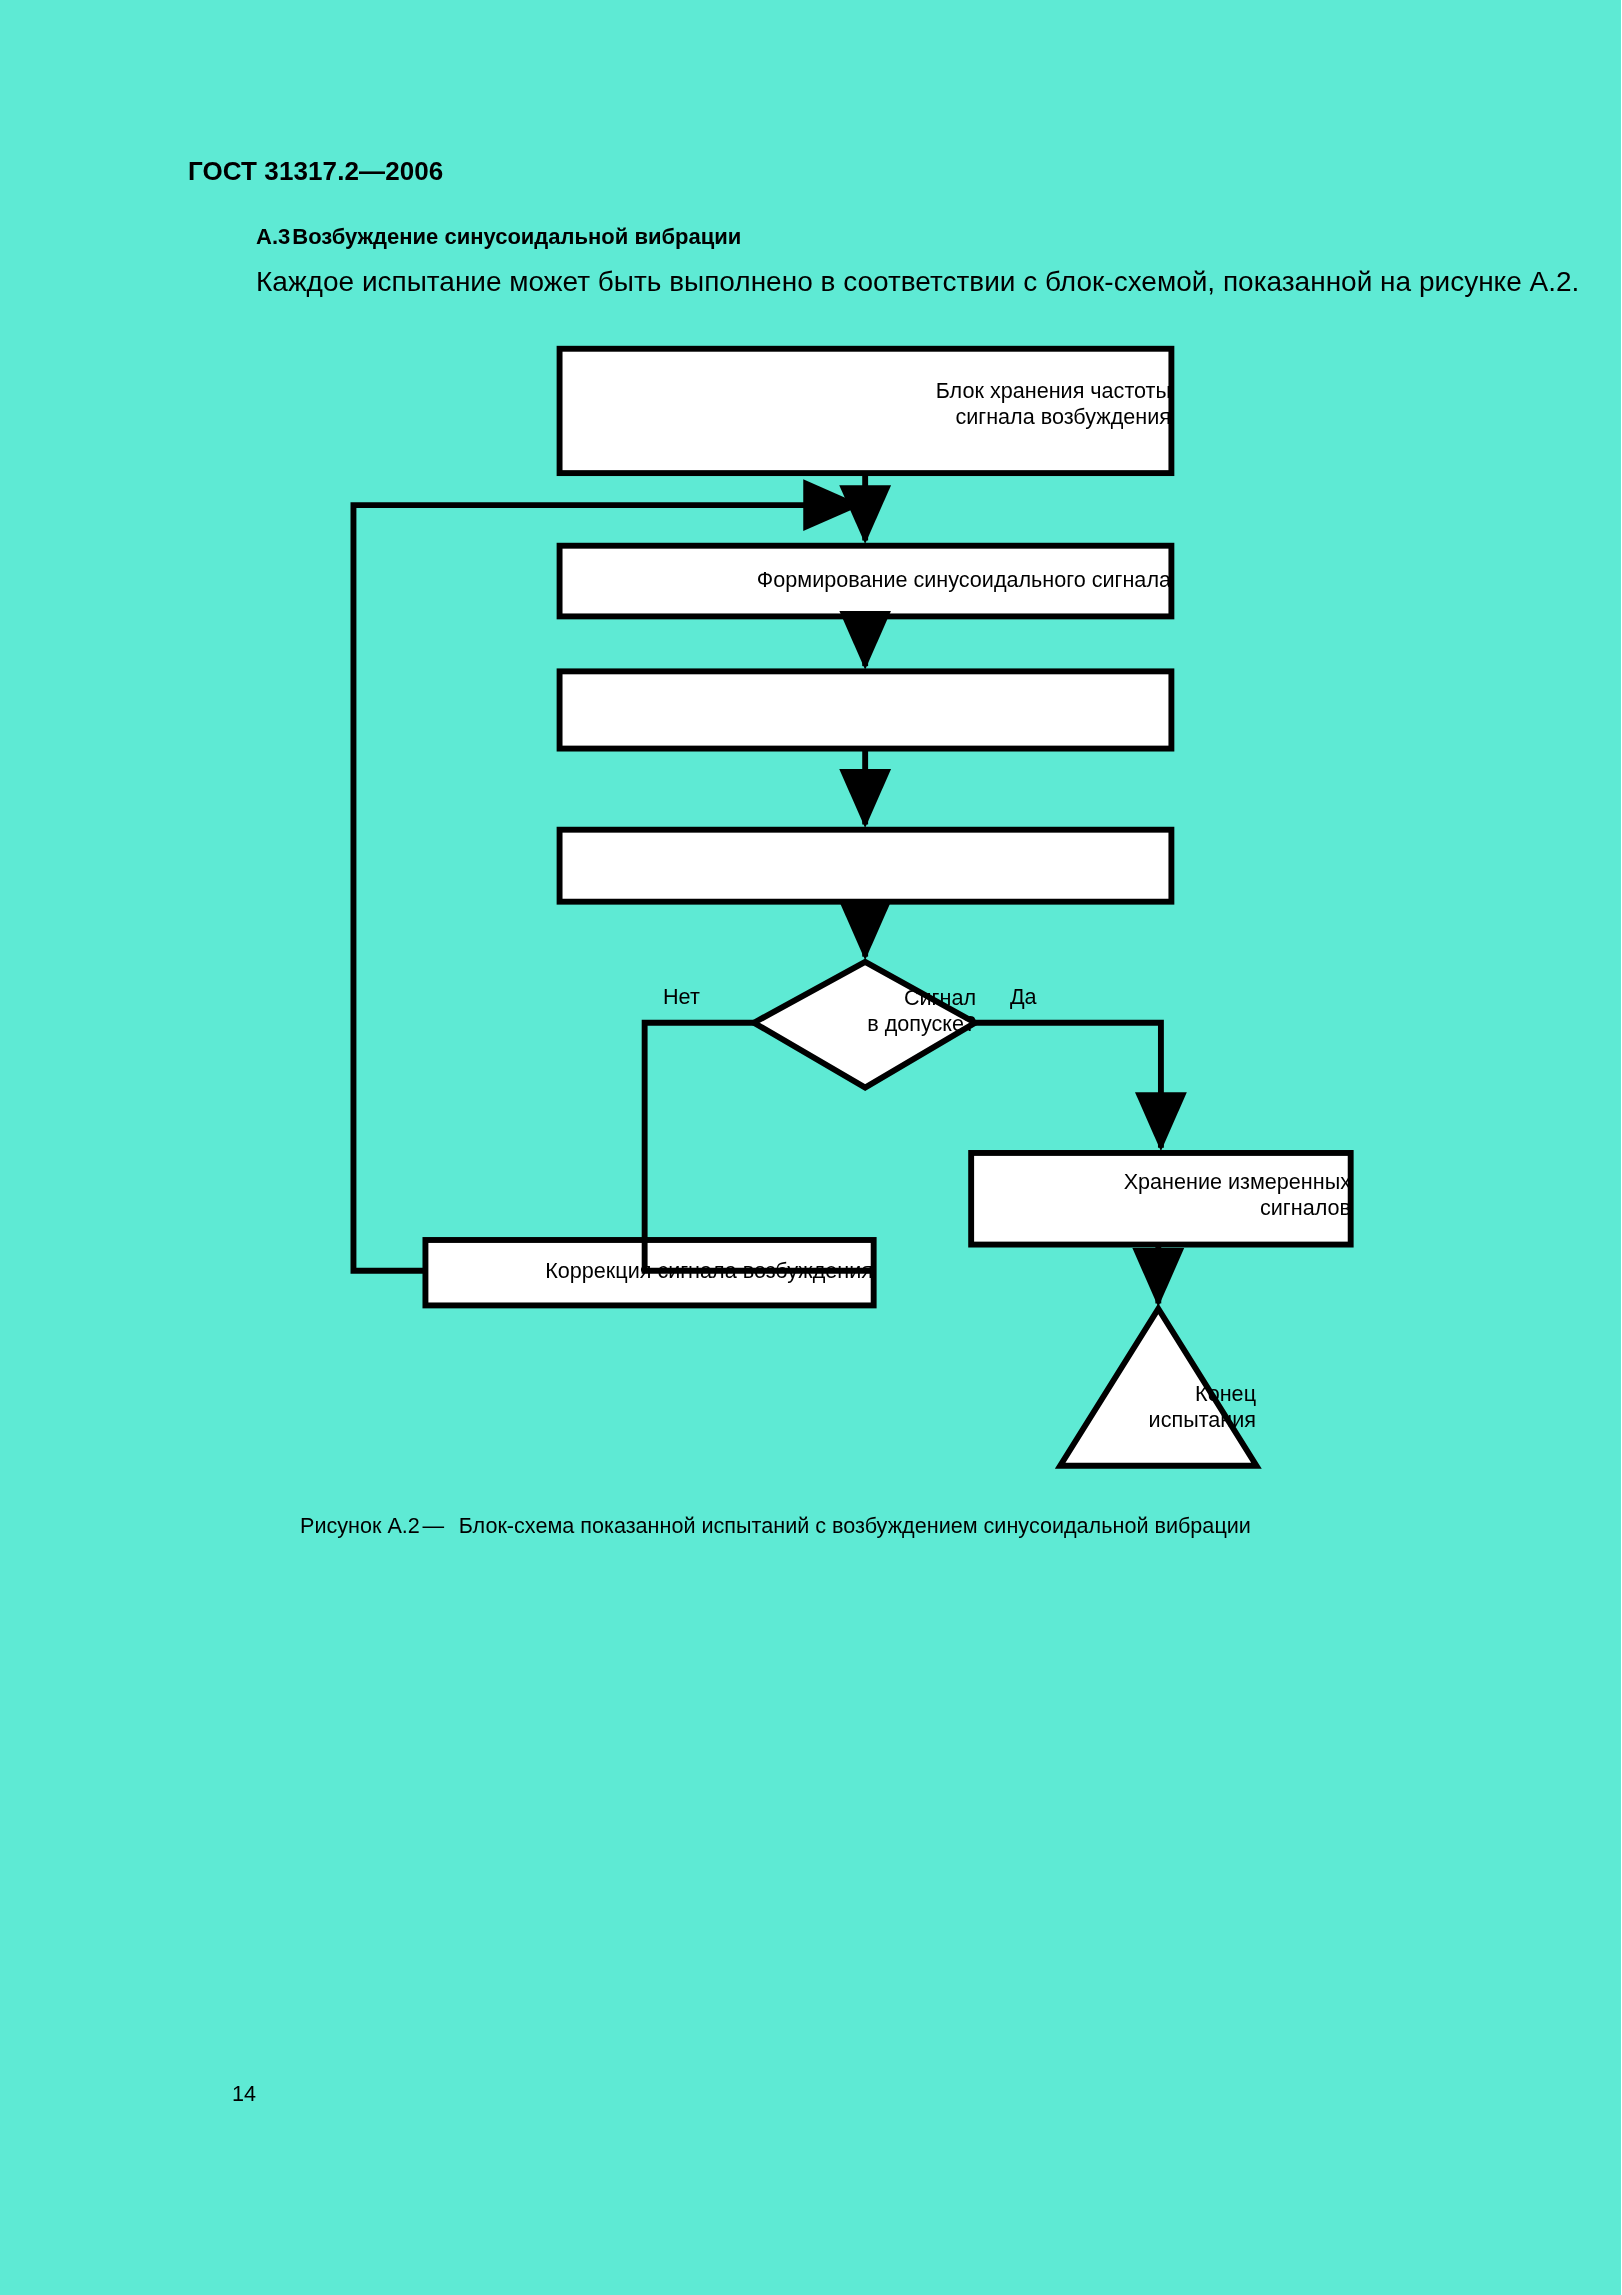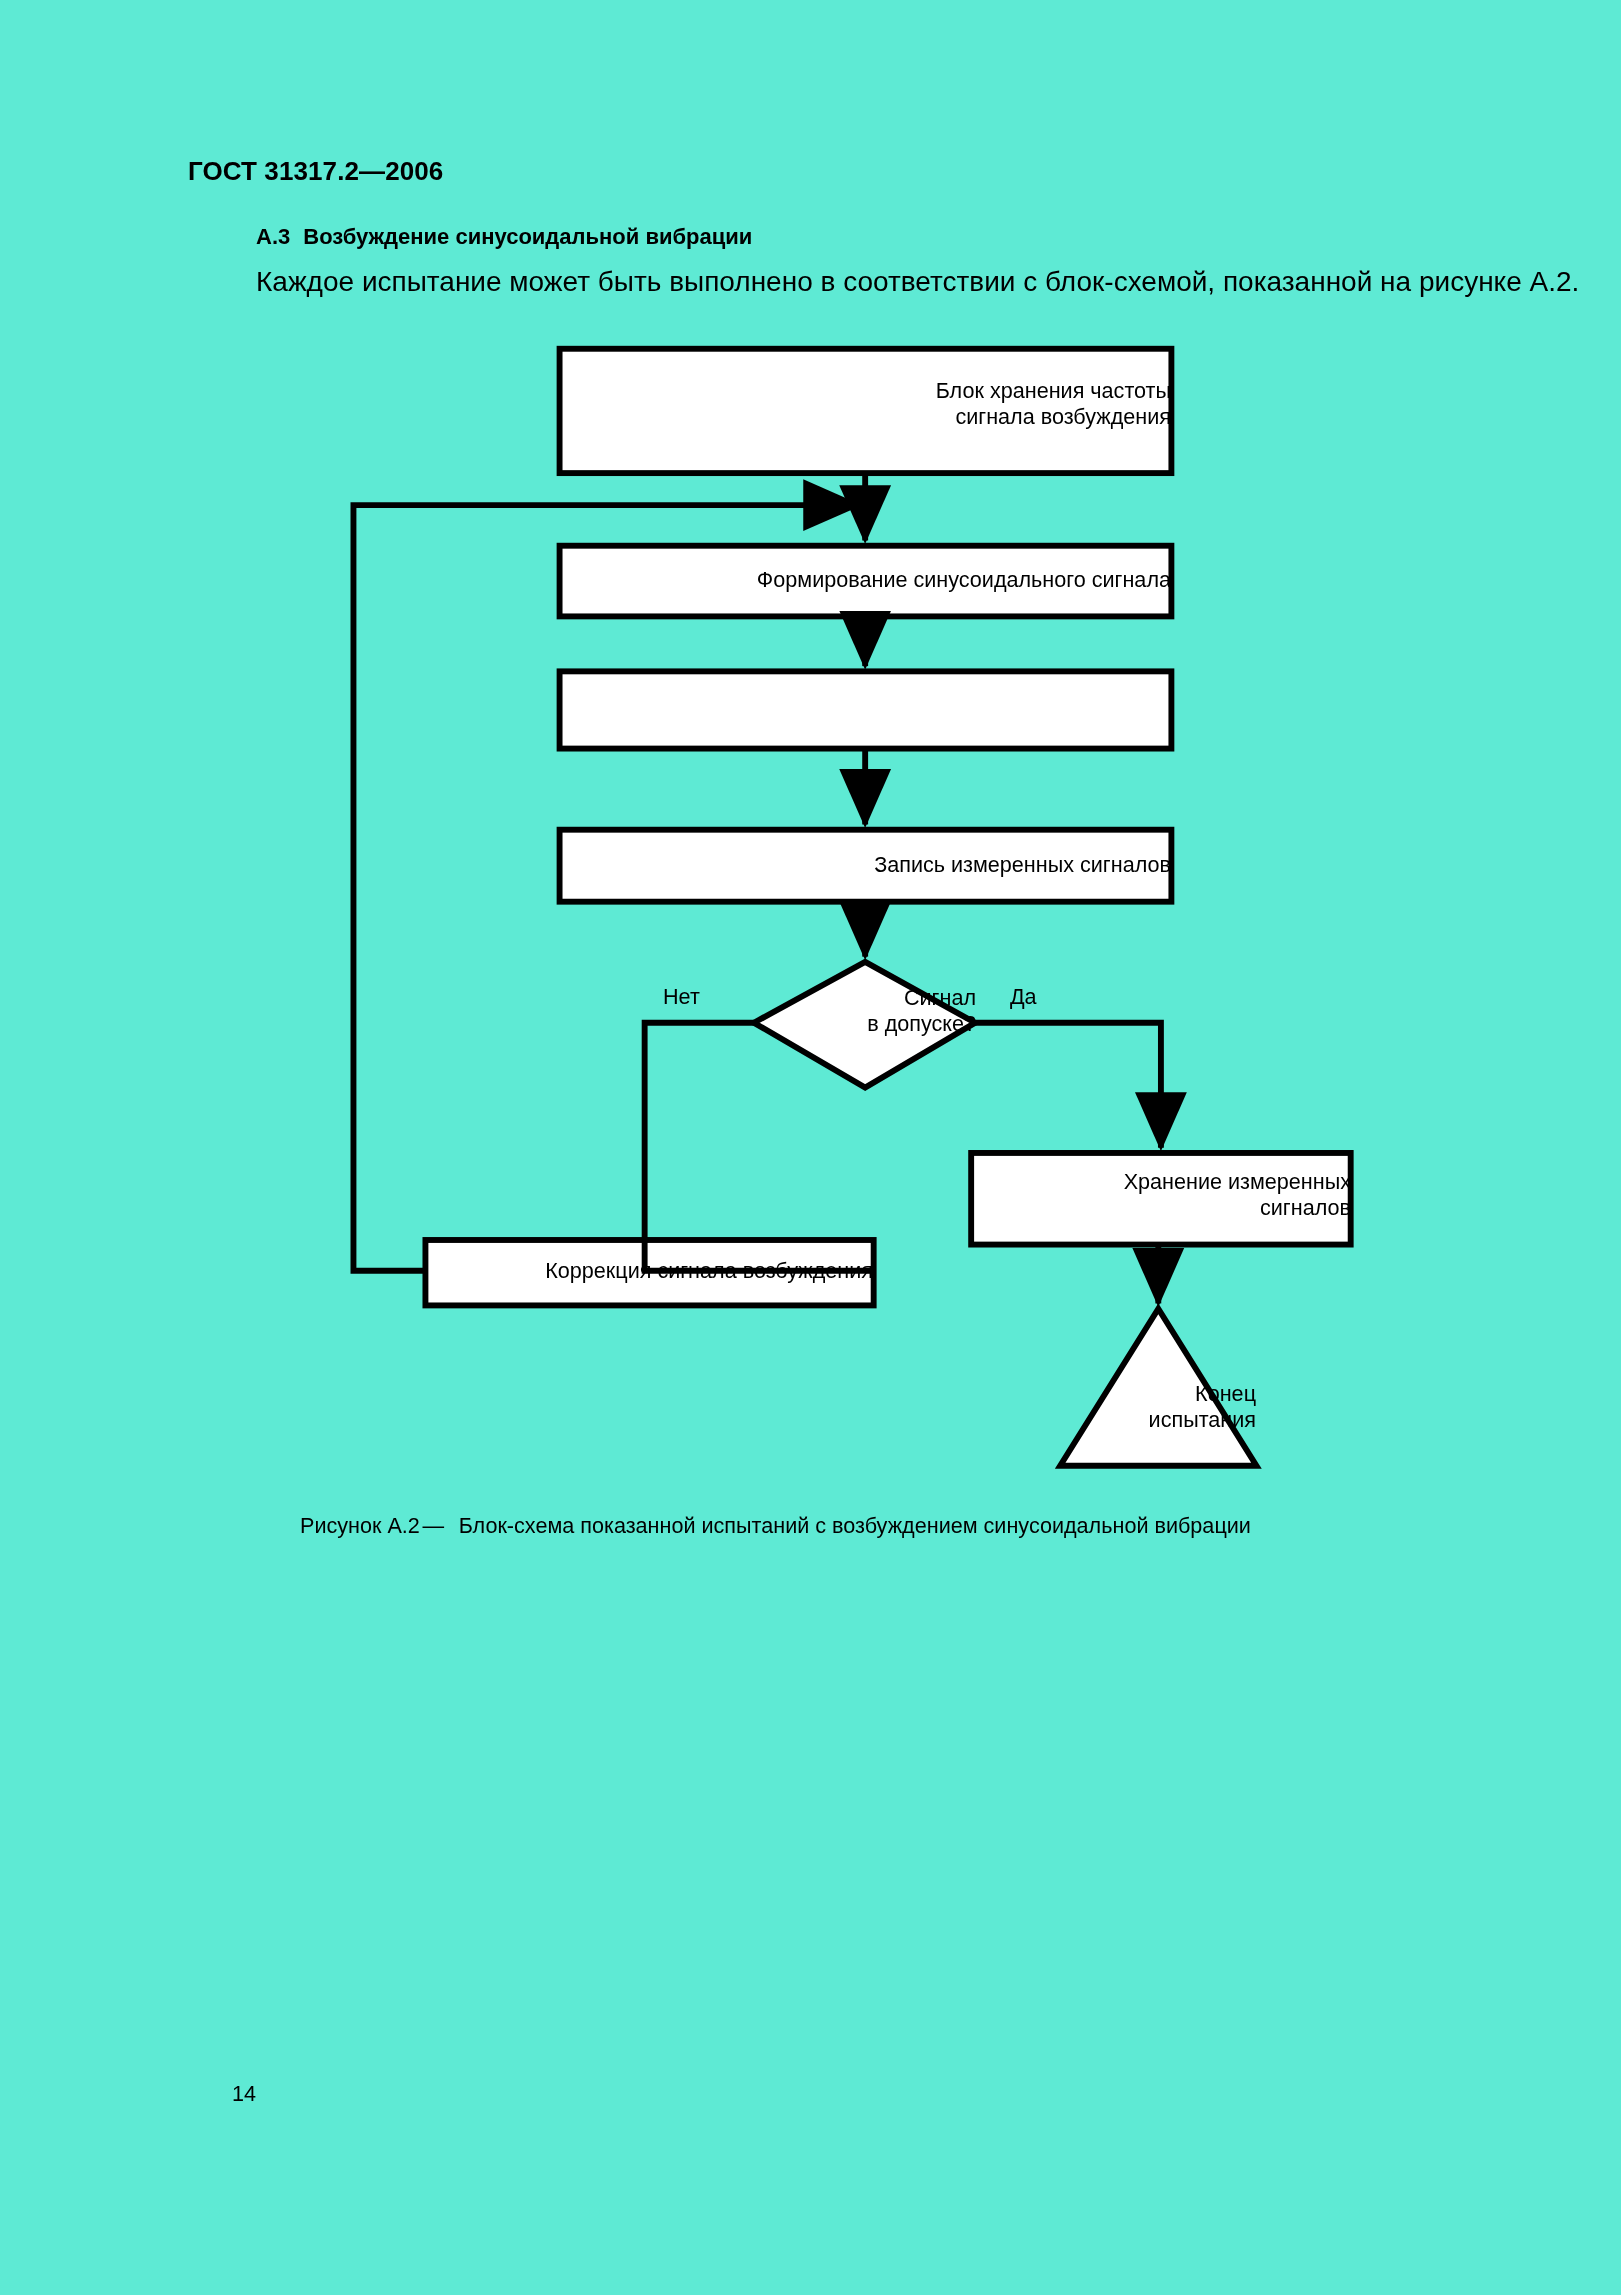--- a/index.html
+++ b/index.html
@@ -32,21 +32,21 @@
 
   
   #section-heading {
     position: absolute;
     left: 256px;
     top: 224px;
     font-size: 22px;
     font-weight: bold;
     white-space: nowrap;
   }
-  #section-heading .num { margin-right: 13px; }
+  #section-heading .num { margin-right: 2px; }
 
   
   #intro-paragraph {
     position: absolute;
     left: 256px;
     top: 266px;
     font-size: 28px;
     white-space: nowrap;
   }
 
@@ -157,21 +157,20 @@
         <line x1="1770" y1="1902" x2="1770" y2="1992" stroke="#000" stroke-width="9" marker-end="url(#arrowhead)"></line>
       </g>
     </svg>
 
     <div class="node-label" style="left:559px; top:378px; width:612px;">Блок хранения частоты
 сигнала возбуждения</div>
 
     <div class="node-label" style="left:559px; top:567px; width:612px;">Формирование синусоидального сигнала</div>
 
 
-    <div class="node-label" style="left:559px; top:852px; width:612px;">Запись измеренных сигналов</div>
 
     <div class="node-label" style="left:754px; top:985px; width:222px;">Сигнал
 в допуске?</div>
 
     <div class="node-label" style="left:971px; top:1169px; width:380px;">Хранение измеренных
 сигналов</div>
 
     <div class="node-label" style="left:425px; top:1258px; width:448px;">Коррекция сигнала возбуждения</div>
 
     <div class="node-label" style="left:1060px; top:1381px; width:196px;">Конец

